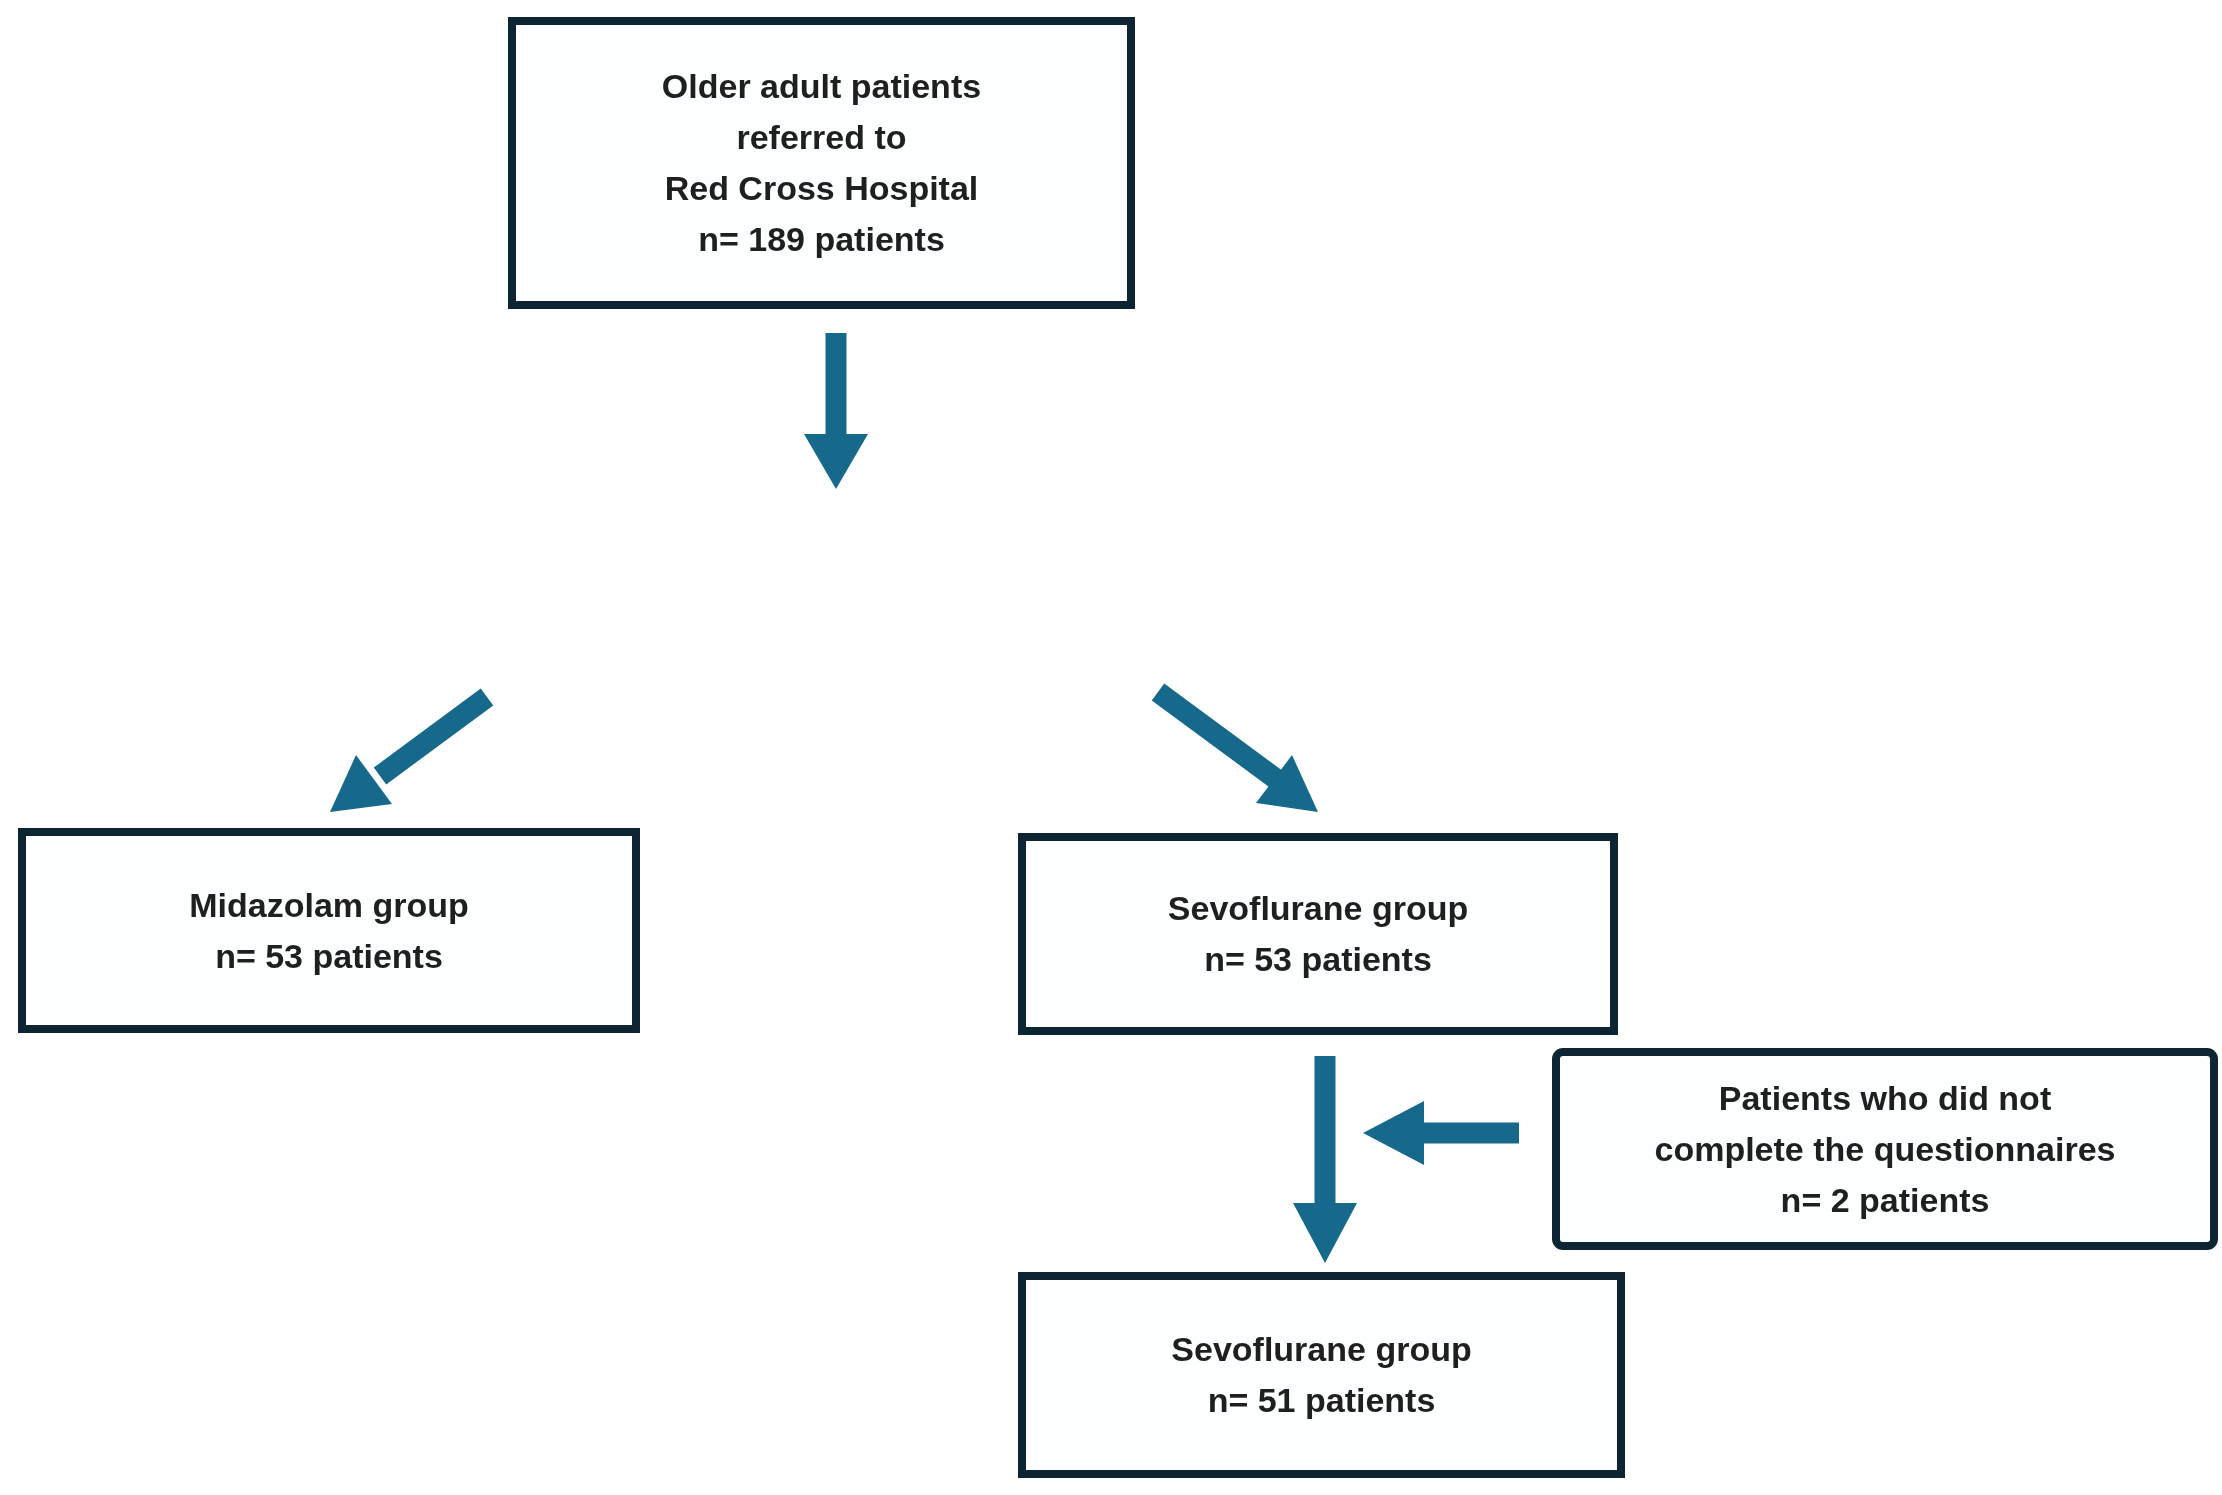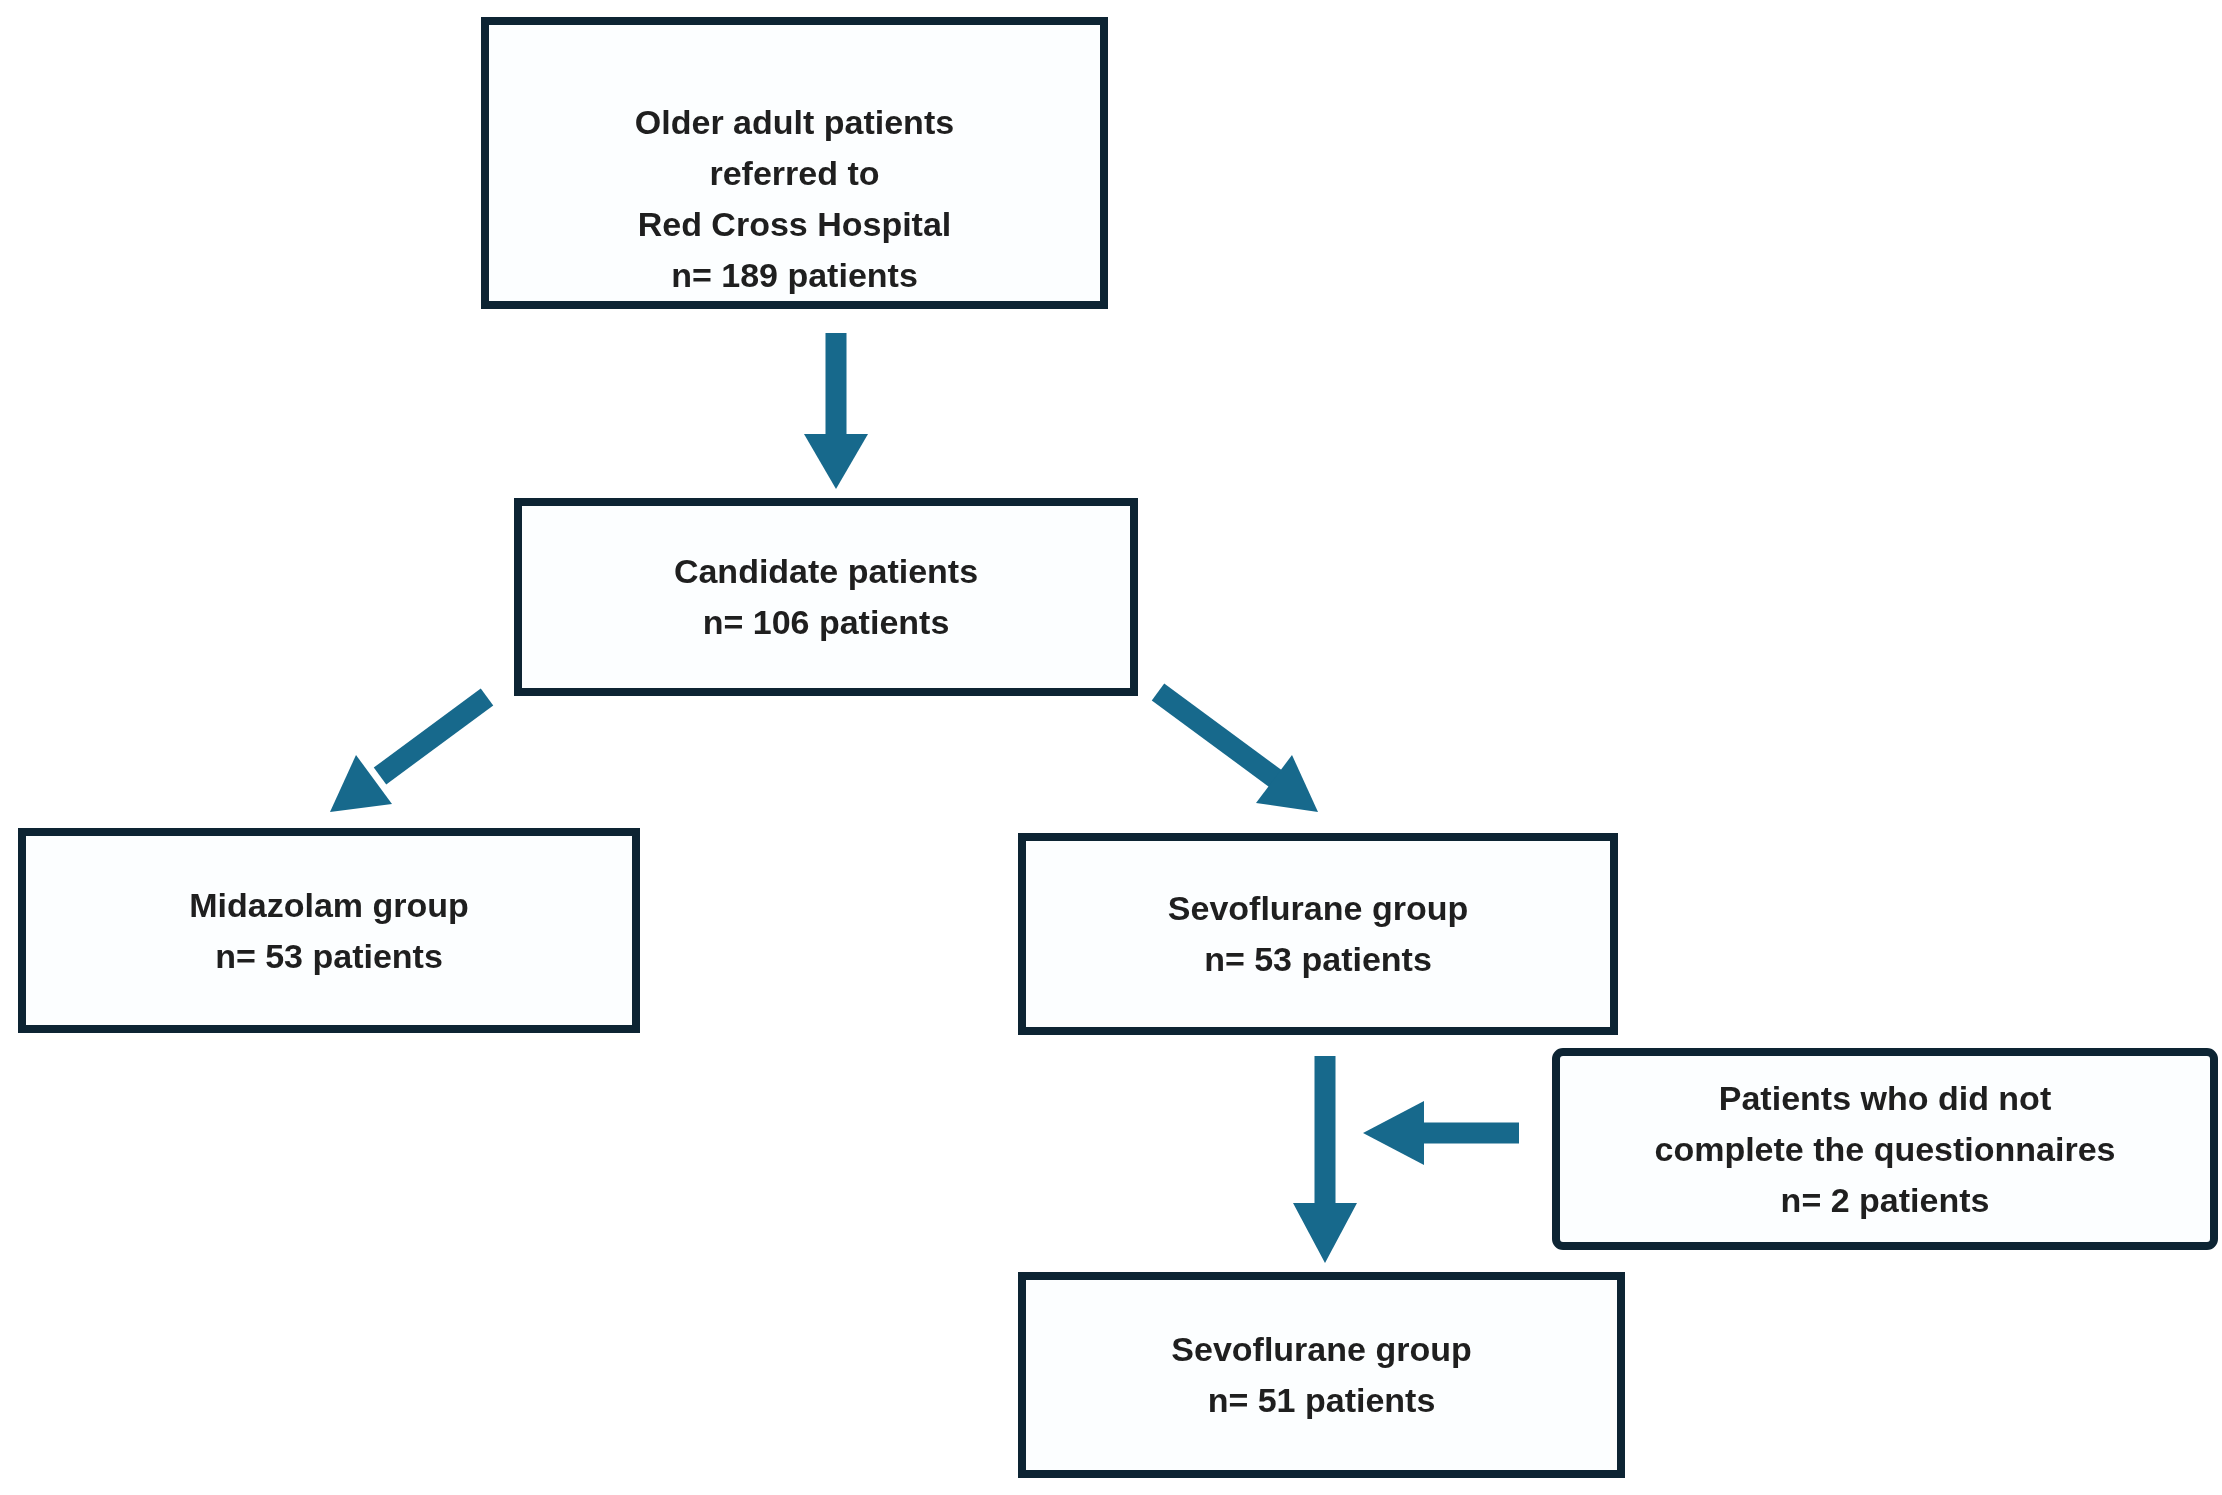--- a/index.html
+++ b/index.html
@@ -69,31 +69,27 @@
     <g>
       <line x1="1325" y1="1056" x2="1325" y2="1206"></line>
       <polygon points="1293,1203 1357,1203 1325,1263"></polygon>
     </g>
     <g>
       <line x1="1519" y1="1133" x2="1424" y2="1133"></line>
       <polygon points="1363,1133 1424,1101 1424,1165"></polygon>
     </g>
   </svg>
 
-  <div class="box" style="left:481px;top:17px;width:627px;height:292px;align-items:flex-end;">
+  <div class="box" style="left:508px;top:17px;width:627px;height:292px;">
     <div class="box-text">Older adult patients
 referred to
 Red Cross Hospital
 n= 189 patients</div>
   </div>
 
-  <div class="box" style="left:514px;top:498px;width:624px;height:198px;">
-    <div class="box-text">Candidate patients
-n= 106 patients</div>
-  </div>
 
   <div class="box" style="left:18px;top:828px;width:622px;height:205px;text-align:center;">
     <div class="box-text">Midazolam group
 n= 53 patients</div>
   </div>
 
   <div class="box" style="left:1018px;top:833px;width:600px;height:202px;">
     <div class="box-text">Sevoflurane group
 n= 53 patients</div>
   </div>

